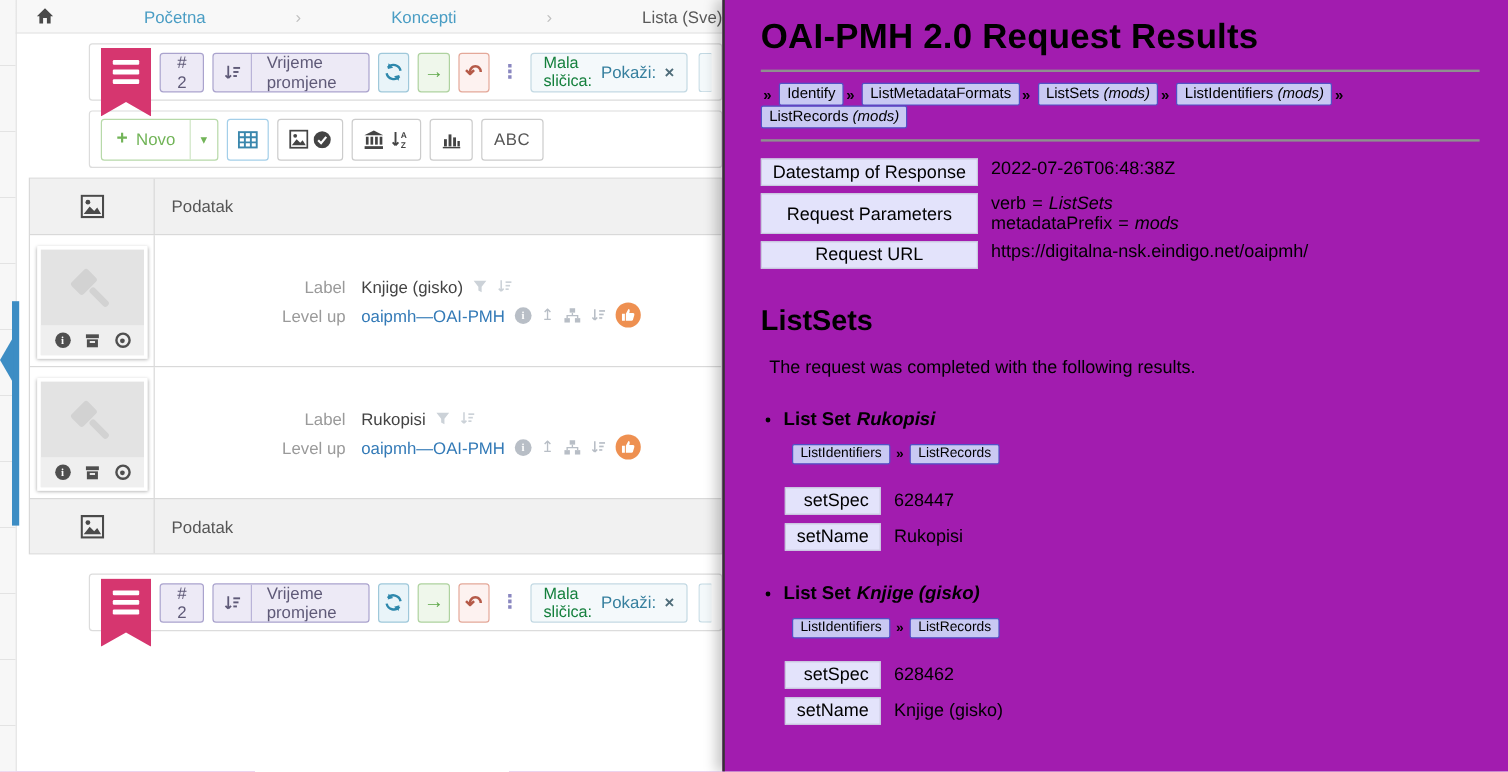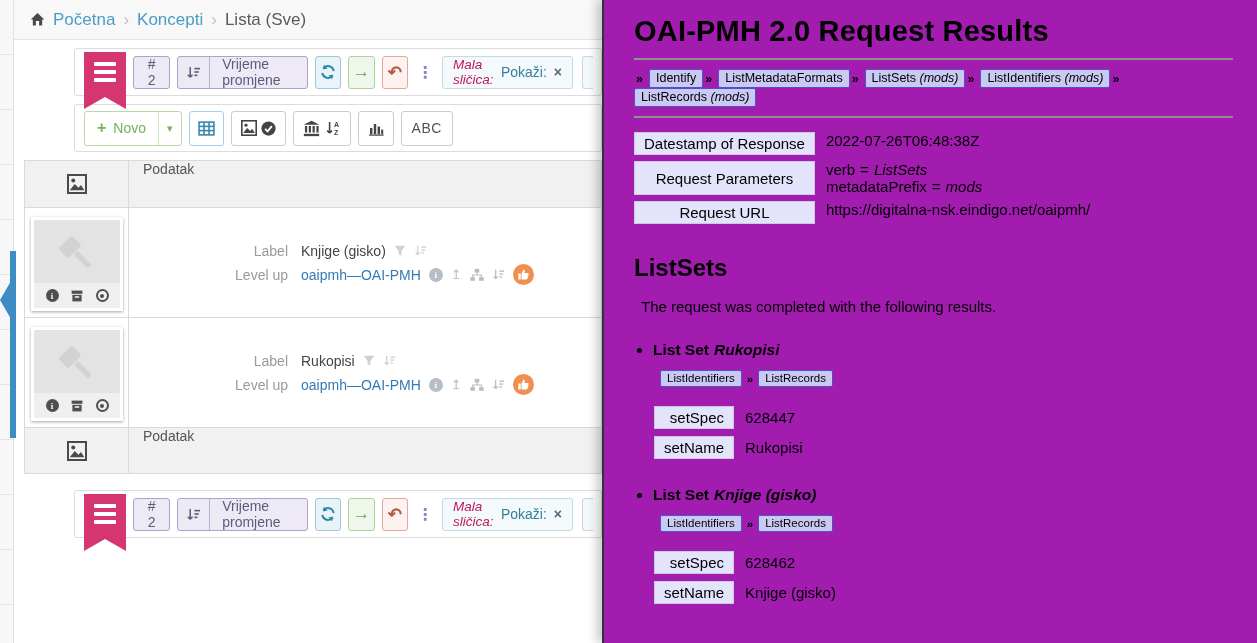--- a/index.html
+++ b/index.html
@@ -9,22 +9,22 @@
 
   
   .left-panel { position:absolute; left:0; top:0; width:602px; height:643px; background:#fff; overflow:hidden; }
   .edge-strip { position:absolute; left:0; top:0; width:14px; height:643px;
     background:repeating-linear-gradient(to bottom,#f7f7f7 0 54px,#e3e3e3 54px 55px);
     border-right:1px solid #e2e2e2; }
   .resize-bar { position:absolute; left:10px; top:251px; width:6px; height:187px; background:#3d8dc4; z-index:6; cursor:pointer; }
   .resize-arrow { position:absolute; left:0; top:281px; width:0; height:0; border-top:19px solid transparent;
     border-bottom:19px solid transparent; border-right:11px solid #3d8dc4; z-index:6; cursor:pointer; }
 
-  .breadcrumb { height:40px; background:#f8f8f8; border-bottom:1px solid #e4e4e4; display:flex; align-items:center;
-    gap:8px; padding-left:30px; font-size:17px; }
+  .breadcrumb { height:28px; background:#f8f8f8; border-bottom:1px solid #e4e4e4; display:flex; align-items:center;
+    gap:8px; padding-left:30px; font-size:14px;justify-content:space-between; }
   .crumb-home { color:#4a4a4a; display:inline-flex; cursor:pointer; }
   .crumb-link { color:#4a9dc4; cursor:pointer; text-decoration:none; }
   .crumb-sep { color:#c0c0c0; }
   .crumb-current { color:#5a5a5a; }
 
   .title-wrap { margin:0 0 0 24px; border-bottom:1px solid #94c294; padding:14px 0 10px 4px; }
   .page-title { display:flex; align-items:center; font-size:22px; }
   .gavel-blue { color:#3e8ed0; margin-right:10px; display:inline-flex; }
   .title-text { color:#62a962; }
   .title-badge { color:#337ab7; margin-left:26px; }
@@ -46,42 +46,42 @@
     color:#5f5a78; overflow:hidden; cursor:pointer; }
   .grp .seg { display:flex; align-items:center; padding:0 12px; font-size:14px; }
   .grp .seg.icon-seg { padding:0 8px; }
   .grp .seg + .seg { border-left:1px solid #b9b3d8; }
   .btn.teal { background:#e9f4f9; border-color:#9fc8da; color:#2e88ac; }
   .btn.greenb { background:#eff7eb; border-color:#aed29f; color:#5ea849; font-size:17px; font-weight:bold; }
   .btn.redb { background:#fdf2f0; border-color:#e4a899; color:#b55a48; font-size:17px; font-weight:bold; }
   .tb-dots { color:#8a87c0; font-size:16px; font-weight:bold; padding:0 2px; cursor:pointer; }
   .chip { display:inline-flex; align-items:center; height:33px; padding:0 10px; background:#f4f9fb;
     border:1px solid #c3d9e3; border-radius:3px; font-size:13.5px; cursor:pointer; }
-  .chip-label { font-style:italic; color:#be185d; margin-right:5px; }
+  .chip-label { color:#15803d; margin-right:5px; }
   .chip-value { color:#357f9e; font-size:14px; }
   .chip-x { color:#4f6d7a; font-weight:bold; margin-left:7px; font-size:14px; cursor:pointer; }
   .chip-stub { width:11px; height:33px; border:1px solid #c3d9e3; border-right:0; border-radius:3px 0 0 3px;
     background:#f4f9fb; margin-left:2px; flex-shrink:0; }
 
   .novo { display:inline-flex; height:35px; margin-left:9px; border:1px solid #b7d9a9; border-radius:3px;
     overflow:hidden; color:#72b458; background:#fff; cursor:pointer; }
   .novo .nseg { display:flex; align-items:center; padding:0 12px; font-size:14px; }
   .novo .nseg.caret-seg { padding:0 8px; border-left:1px solid #cfe5c5; font-size:11px; }
   .novo .plus { font-weight:bold; font-size:16px; margin-right:7px; }
   .btn.gridb { width:35px; height:35px; border-color:#a4cfe9; color:#3a87ad; }
   .btn.icn { height:35px; color:#444; padding:0 9px; }
   .btn.abc { height:35px; color:#555; letter-spacing:0.5px; }
 
   .rtable { margin:8px 0 0 24px; border:1px solid #d9d9d9; background:#fff; }
   .rhead,.rfoot { display:flex; height:46px; background:#f1f1f1; align-items:stretch; }
   .rrow { display:flex; min-height:110px; border-top:1px solid #d9d9d9; background:#fff; }
   .rfoot { border-top:1px solid #d9d9d9; }
   .c1 { width:104px; border-right:1px solid #d9d9d9; display:flex; align-items:center; justify-content:center; flex-shrink:0; }
   .rrow .c1 { align-items:flex-start; justify-content:flex-start; padding:9px 0 0 6px; }
-  .c2 { flex:1; display:flex; align-items:flex-start; padding-left:14px; color:#555; font-size:14px; }
+  .c2 { flex:1; display:flex; align-items:center; padding-left:14px; color:#555; font-size:14px; }
   .hdr-img-icon { color:#4a4a4a; display:inline-flex; }
   .thumb { position:relative; width:92px; height:94px; background:#e3e3e3; border:3px solid #fff;
     box-shadow:0 1px 3px rgba(0,0,0,.35); cursor:pointer; }
   .thumb .watermark { position:absolute; left:19px; top:10px; color:#d2d2d2; }
   .tbar { position:absolute; left:0; right:0; bottom:0; height:25px; background:#efefef; display:flex;
     align-items:center; justify-content:space-evenly; }
   .ic-info { width:13px; height:13px; border-radius:50%; background:#4f4f4f; color:#fff; display:inline-flex;
     align-items:center; justify-content:center; font-size:9px; font-weight:bold; font-family:"Liberation Serif",serif; }
   .ic-info::after { content:"i"; }
   .ic-info.gray { background:#b8bec6; width:14px; height:14px; }

